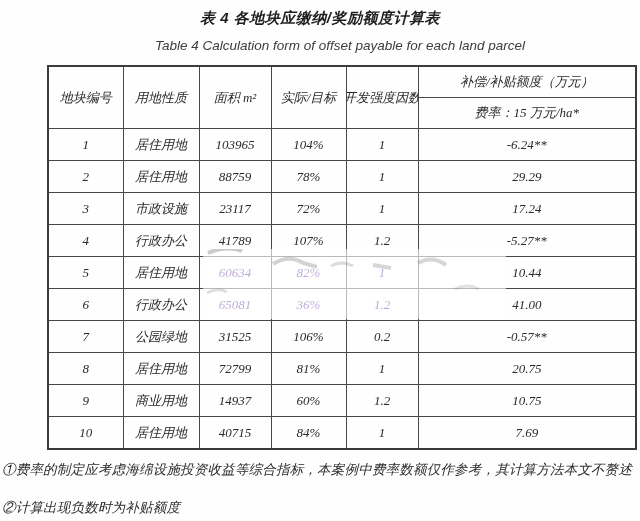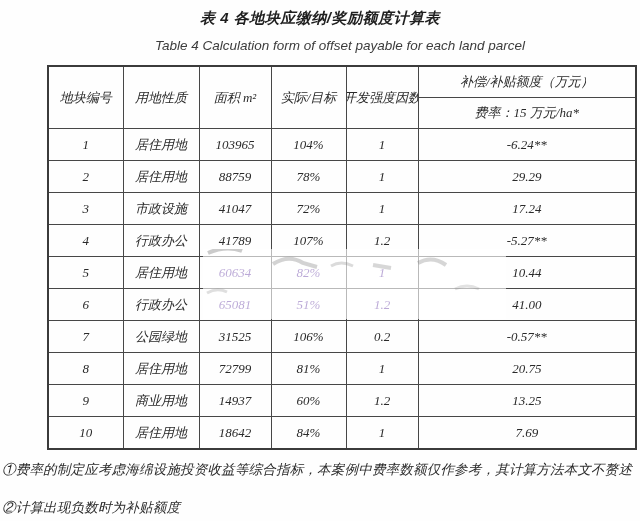--- a/index.html
+++ b/index.html
@@ -145,21 +145,21 @@
         <td>2</td>
         <td>居住用地</td>
         <td>88759</td>
         <td>78%</td>
         <td>1</td>
         <td>29.29</td>
       </tr>
       <tr>
         <td>3</td>
         <td>市政设施</td>
-        <td>41047</td>
+        <td>23117</td>
         <td>72%</td>
         <td>1</td>
         <td>17.24</td>
       </tr>
       <tr>
         <td>4</td>
         <td>行政办公</td>
         <td>41789</td>
         <td>107%</td>
         <td>1.2</td>
@@ -170,21 +170,21 @@
         <td>居住用地</td>
         <td class="faded">60634</td>
         <td class="faded">82%</td>
         <td class="faded">1</td>
         <td>10.44</td>
       </tr>
       <tr>
         <td>6</td>
         <td>行政办公</td>
         <td class="faded">65081</td>
-        <td class="faded">51%</td>
+        <td class="faded">36%</td>
         <td class="faded">1.2</td>
         <td>41.00</td>
       </tr>
       <tr>
         <td>7</td>
         <td>公园绿地</td>
         <td>31525</td>
         <td>106%</td>
         <td>0.2</td>
         <td>-0.57**</td>
@@ -196,26 +196,26 @@
         <td>81%</td>
         <td>1</td>
         <td>20.75</td>
       </tr>
       <tr>
         <td>9</td>
         <td>商业用地</td>
         <td>14937</td>
         <td>60%</td>
         <td>1.2</td>
-        <td>13.25</td>
+        <td>10.75</td>
       </tr>
       <tr>
         <td>10</td>
         <td>居住用地</td>
-        <td>18642</td>
+        <td>40715</td>
         <td>84%</td>
         <td>1</td>
         <td>7.69</td>
       </tr>
     </tbody>
   </table>
 
   <div class="watermark-wash">
     <svg width="303" height="70" viewBox="0 0 303 70">
       <path d="M5 4 q18 -8 34 -2" stroke="rgba(125,125,125,0.40)" stroke-width="4" fill="none"></path>

